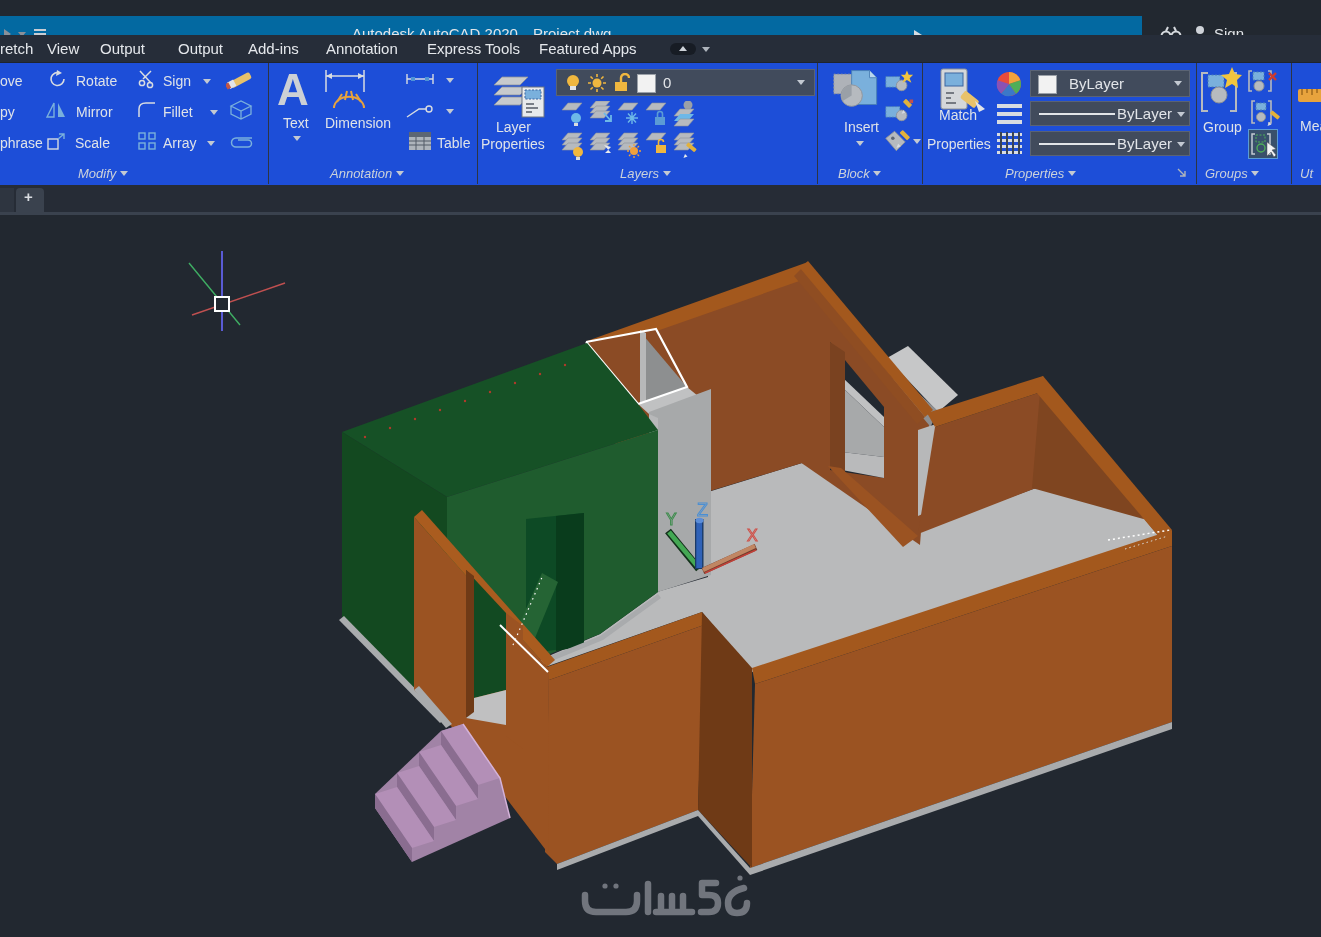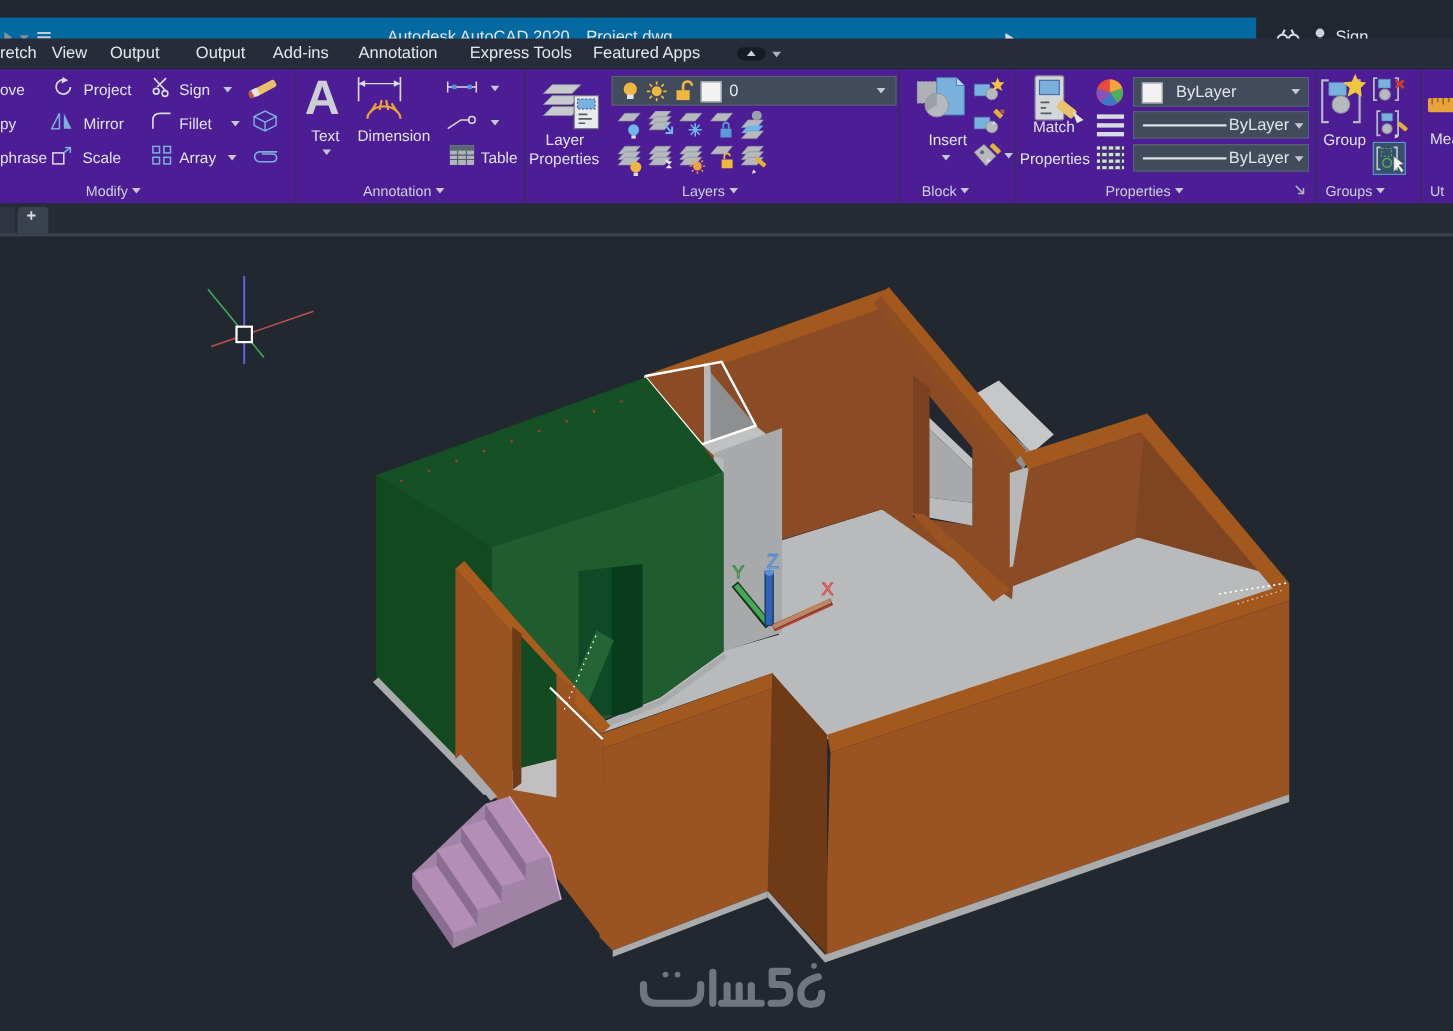--- a/index.html
+++ b/index.html
@@ -1,24 +1,24 @@
 <!DOCTYPE html>
 <html><head><meta charset="utf-8">
 <style>
 html,body{margin:0;padding:0;}
 body{width:1321px;height:937px;overflow:hidden;background:#222830;font-family:"Liberation Sans",sans-serif;position:relative;}
 .abs{position:absolute;}
 #titlebar{left:0;top:16px;width:1142px;height:35px;background:#0369a1;}
 #menurow{left:0;top:35px;width:1321px;height:27px;background:#262d39;}
-#ribbon{left:0;top:62px;width:1321px;height:123px;background:#4c1d95;border-top:1px solid #1e242d;box-sizing:border-box;}
+#ribbon{left:0;top:62px;width:1321px;height:123px;background:#1d4ed8;border-top:1px solid #1e242d;box-sizing:border-box;}
 #tabstrip{left:0;top:185px;width:1321px;height:30px;background:#262c36;}
 .mi{position:absolute;top:5px;color:#e5e8ec;font-size:15px;white-space:nowrap;}
 .ttl{color:#e2e5e9;font-size:15px;}
 .sep{position:absolute;top:0;width:1px;height:121px;background:#2d3542;}
-.plabel{position:absolute;top:103px;color:#ccd2da;font-size:13px;white-space:nowrap;}
+.plabel{position:absolute;top:103px;color:#ccd2da;font-size:13px;white-space:nowrap;font-style:italic;}
 .rtext{position:absolute;color:#dfe3e8;font-size:14px;white-space:nowrap;}
 .caret{display:inline-block;width:0;height:0;border-left:4px solid transparent;border-right:4px solid transparent;border-top:5px solid #c3c9d2;vertical-align:2px;}
 .combo{position:absolute;background:#414b5c;border:1px solid #5a6374;box-sizing:border-box;}
 </style></head>
 <body>
 
 <div class="abs" id="titlebar">
   <svg class="abs" style="left:2px;top:10px" width="90" height="16" viewBox="0 0 90 16">
     <path d="M2 3 L9 8 L2 13 Z" fill="#8a9099"></path>
     <path d="M16 6 l8 0 l-4 5 z" fill="#8a9099"></path>
@@ -66,21 +66,21 @@
   <div class="sep" style="left:1196px"></div>
   <div class="sep" style="left:1291px"></div>
 
   <span class="rtext" style="left:0;top:10px">ove</span>
   <span class="rtext" style="left:0;top:41px">py</span>
   <span class="rtext" style="left:0;top:72px">phrase</span>
   <svg class="abs" style="left:49px;top:7px" width="18" height="18" viewBox="0 0 18 18">
     <path d="M15 9 a6.5 6.5 0 1 1 -4 -6" fill="none" stroke="#d8dce1" stroke-width="1.6"></path>
     <path d="M8 0 l5 3 l-6 3 z" fill="#d8dce1"></path>
     </svg>
-  <span class="rtext" style="left:76px;top:10px">Project</span>
+  <span class="rtext" style="left:76px;top:10px">Rotate</span>
   <svg class="abs" style="left:137px;top:6px" width="20" height="20" viewBox="0 0 20 20">
     <path d="M3 2 L14 14 M14 2 L6 10" stroke="#d8dce1" stroke-width="1.5"></path>
     <circle cx="13" cy="16" r="2.6" fill="none" stroke="#d8dce1" stroke-width="1.5"></circle>
     <circle cx="5" cy="14" r="2.6" fill="none" stroke="#d8dce1" stroke-width="1.5"></circle>
     </svg>
   <span class="rtext" style="left:163px;top:10px">Sign</span>
   <span class="abs caret" style="left:203px;top:16px"></span>
   <svg class="abs" style="left:226px;top:6px" width="28" height="22" viewBox="0 0 28 22">
     <rect x="4" y="8" width="22" height="7" rx="2" transform="rotate(-28 14 12)" fill="#e8c26a"></rect>
     <rect x="2" y="12" width="7" height="7" transform="rotate(-28 5 15)" fill="#e2e4e7"></rect>

